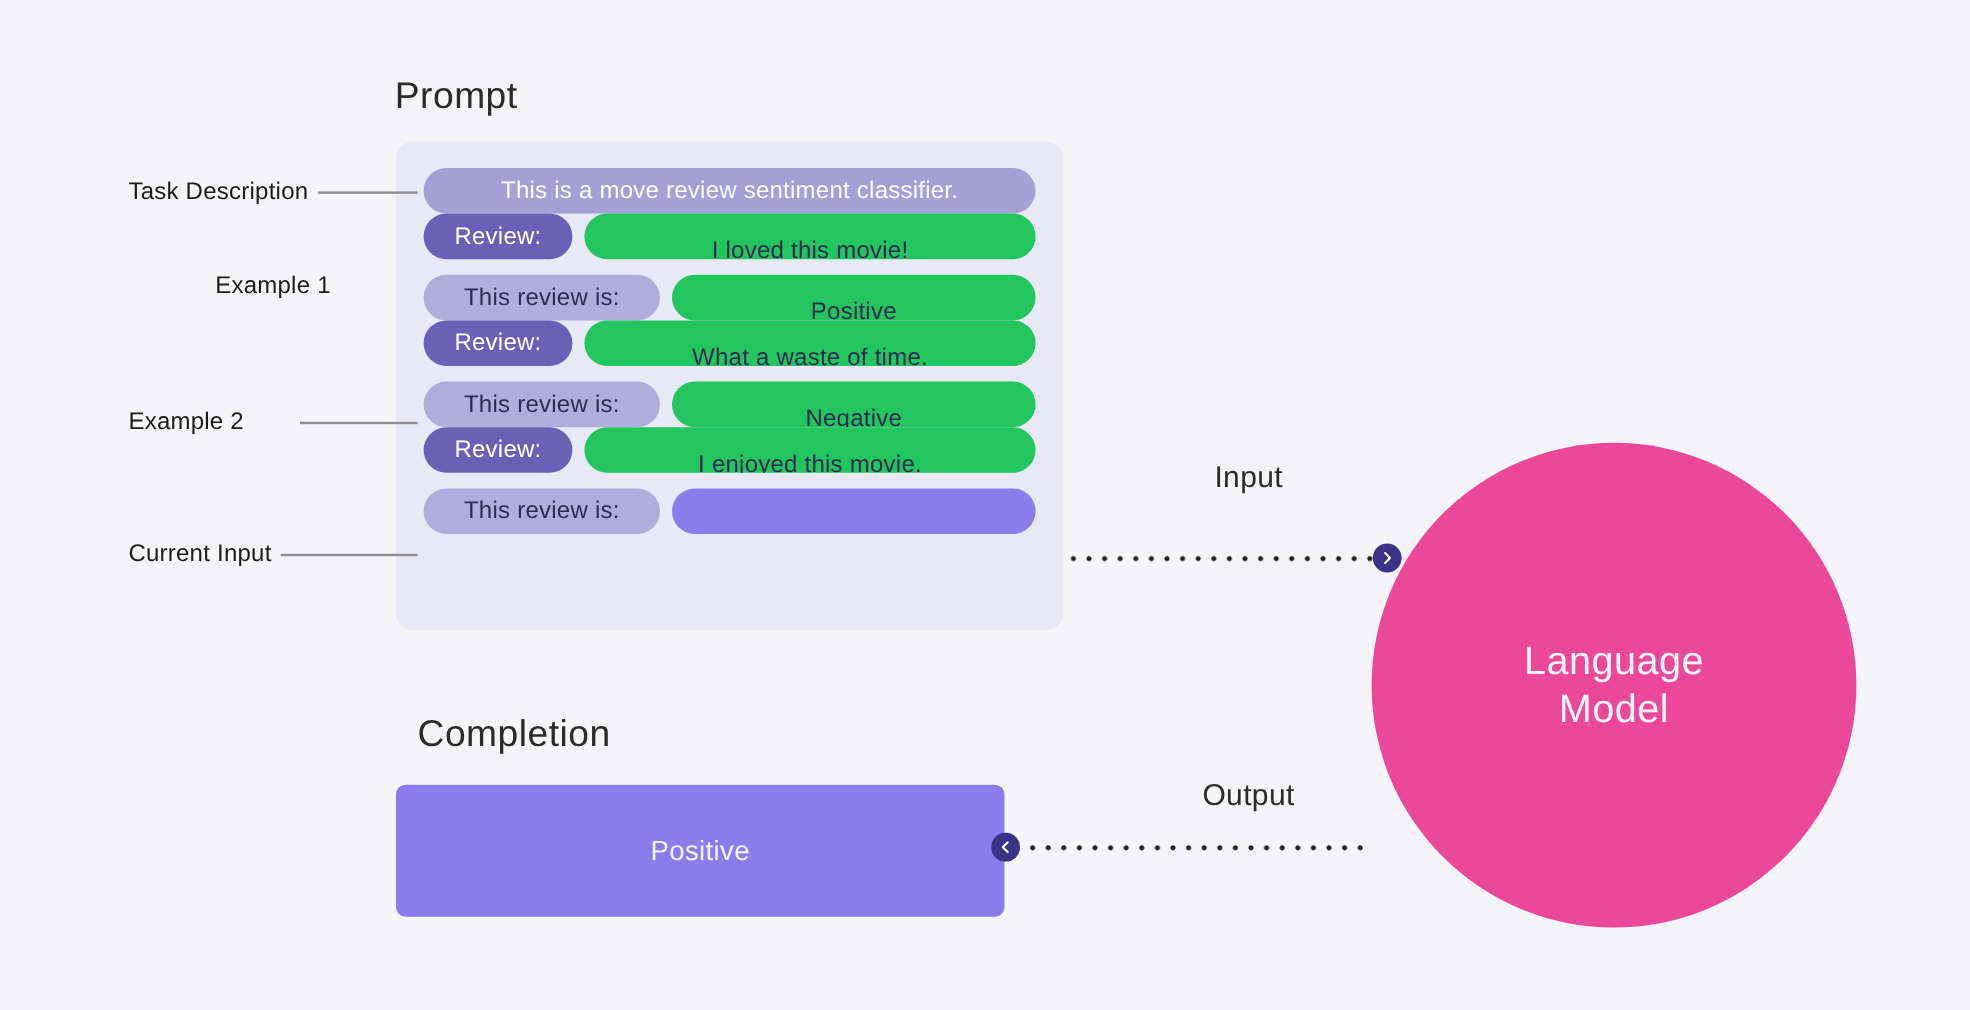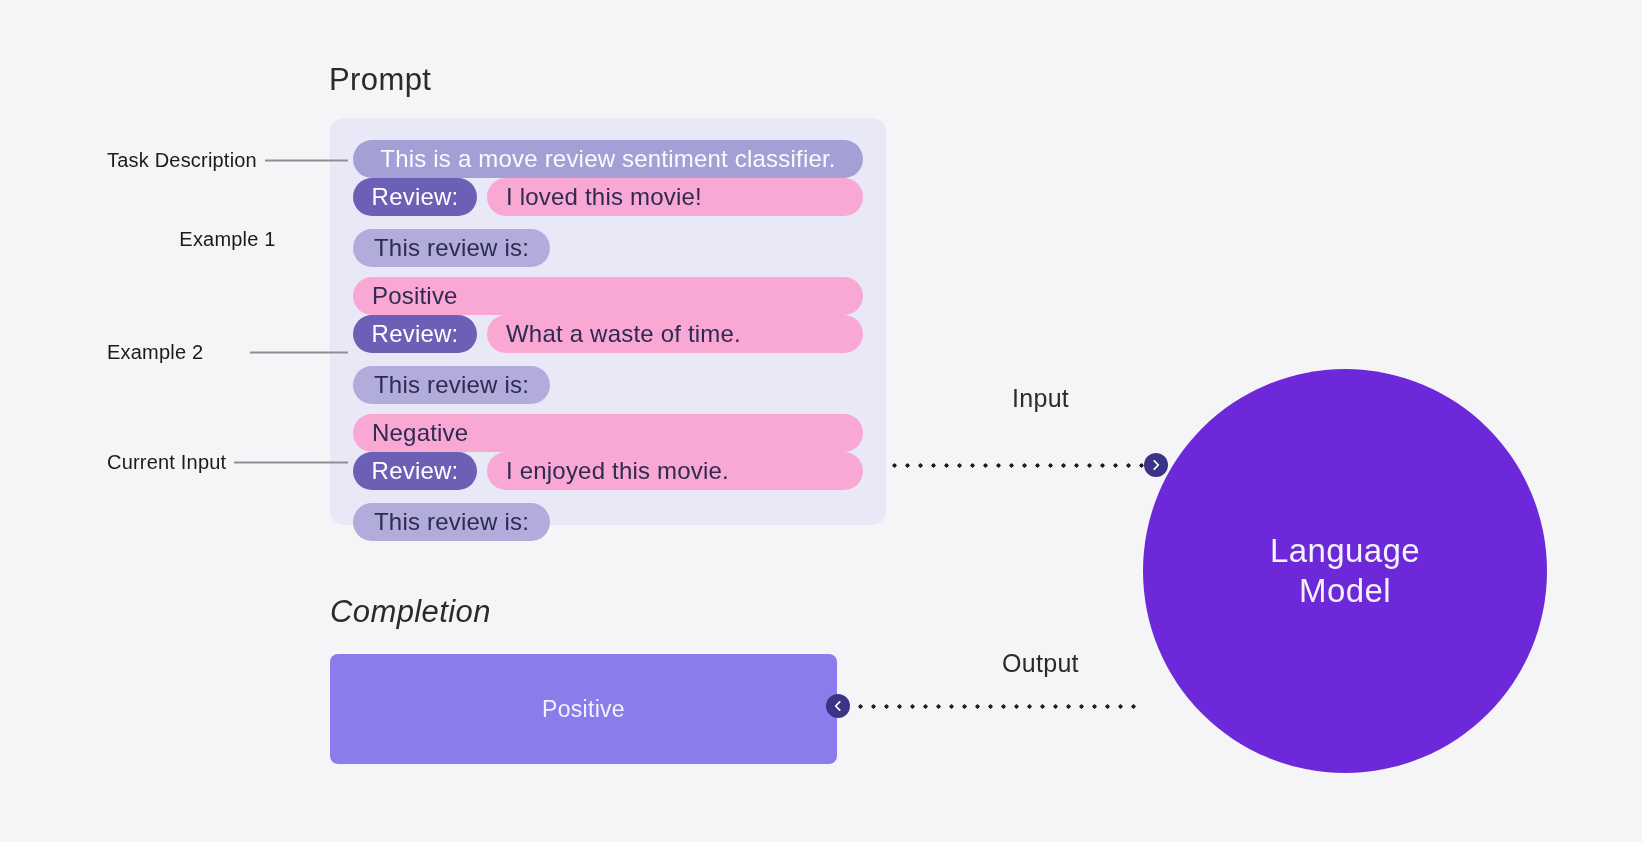--- a/index.html
+++ b/index.html
@@ -18,72 +18,72 @@
 
   
   .section-heading {
     position: absolute;
     font-size: 31px;
     letter-spacing: 0.4px;
     color: #2b2b2b;
     font-weight: normal;
   }
   #prompt-heading { left: 329px; top: 62px; }
-  #completion-heading { left: 330px; top: 594px; font-style: italic; }
+  #completion-heading { left: 348px; top: 594px; }
 
   
   .panel {
     position: absolute;
     left: 330px; top: 118px;
     width: 556px; height: 407px;
     background: #e9e8f6;
     border-radius: 14px;
     padding: 22px 23px 8px 23px;
   }
   .pill {
     height: 38px;
     line-height: 38px;
     border-radius: 19px;
-    font-size: 24px;
+    font-size: 20px;
     letter-spacing: 0.2px;
     white-space: nowrap;
     overflow: hidden;
   }
   .pill-task {
     background: #a4a0d6;
     color: #fbfaff;
     text-align: center;
     width: 100%;
   }
   .pill-row {
     display: flex;
     gap: 10px;
   }
   .mt-group { }
-  .mt-pair  { margin-top: 13px; flex-direction: column; }
+  .mt-pair  { margin-top: 13px; }
   .pill-review {
     background: #6b60b6;
     color: #ffffff;
     width: 124px;
     flex: none;
     text-align: center;
   }
   .pill-label {
     background: #b1acdb;
     color: #2e2a52;
     width: 197px;
     flex: none;
     text-align: center;
   }
   .pill-value {
-    background: #f9a8d4;
+    background: #22c55e;
     color: #2e2a52;
     flex: 1;
-    padding: 0 19px;
-    text-align: left;
+    padding: 12px 19px;
+    text-align: center;
   }
   .pill-highlight {
     background: #8b7cec;
     flex: 1;
   }
 
   
   .leader {
     position: absolute;
     left: 107px;
@@ -142,21 +142,21 @@
   }
   #input-connector  { left: 1144px; top: 453px; }
   #output-connector { left: 826px;  top: 694px; }
 
   
   .model-circle {
     position: absolute;
     left: 1143px; top: 369px;
     width: 404px; height: 404px;
     border-radius: 50%;
-    background: #6d28d9;
+    background: #ec4899;
     display: flex;
     align-items: center;
     justify-content: center;
     z-index: 2;
   }
   .model-name {
     width: 250px;
     text-align: center;
     color: #f4f3fb;
     font-size: 33px;

